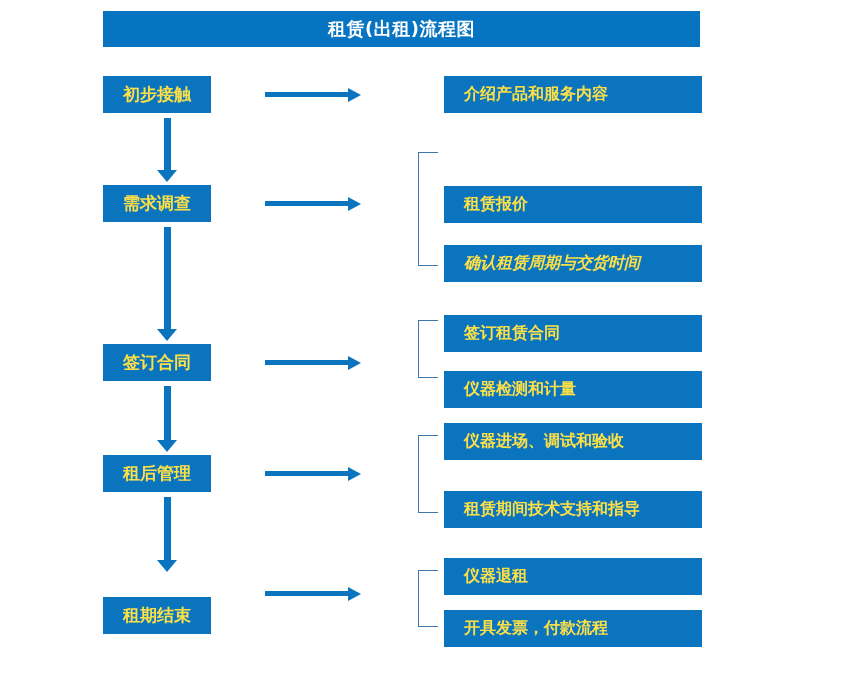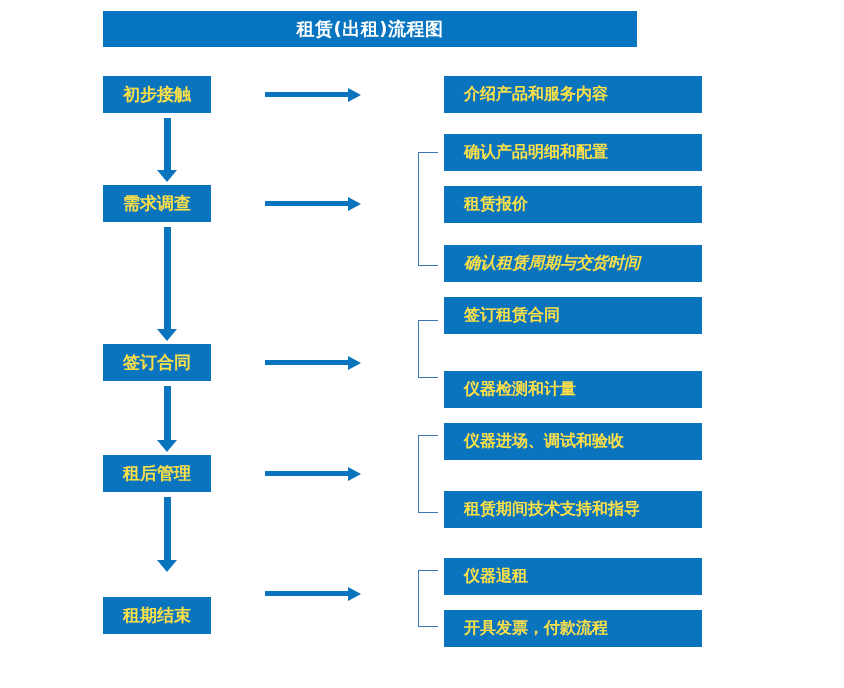--- a/index.html
+++ b/index.html
@@ -16,21 +16,21 @@
     height: 688px;
     background: #ffffff;
     overflow: hidden;
   }
 
   
   .title-bar {
     position: absolute;
     left: 103px;
     top: 11px;
-    width: 534px;
+    width: 597px;
     height: 36px;
     background: #0674C0;
     color: #ffffff;
     display: flex;
     align-items: center;
     justify-content: center;
     font-size: 18px;
     font-weight: bold;
     letter-spacing: 0.5px;
   }
@@ -183,27 +183,26 @@
   <div class="bracket" style="top:152px; height:114px;"></div>
 
   <div class="bracket" style="top:320px; height:58px;"></div>
 
   <div class="bracket" style="top:435px; height:78px;"></div>
 
   <div class="bracket" style="top:570px; height:57px;"></div>
 
   <div class="node right" style="top:76px;">介绍产品和服务内容</div>
 
-  <div class="node right" style="top:134px;">确认产品明细和配置</div>
 
   <div class="node right" style="top:186px;">租赁报价</div>
 
   <div class="node right" style="top:245px;font-style:italic;">确认租赁周期与交货时间</div>
 
-  <div class="node right" style="top:297px;text-align:right;">签订租赁合同</div>
+  <div class="node right" style="top:315px;text-align:right;">签订租赁合同</div>
 
   <div class="node right" style="top:371px;">仪器检测和计量</div>
 
   <div class="node right" style="top:423px;">仪器进场、调试和验收</div>
 
   <div class="node right" style="top:491px;">租赁期间技术支持和指导</div>
 
   <div class="node right" style="top:558px;">仪器退租</div>
 
   <div class="node right" style="top:610px;">开具发票，付款流程</div>

